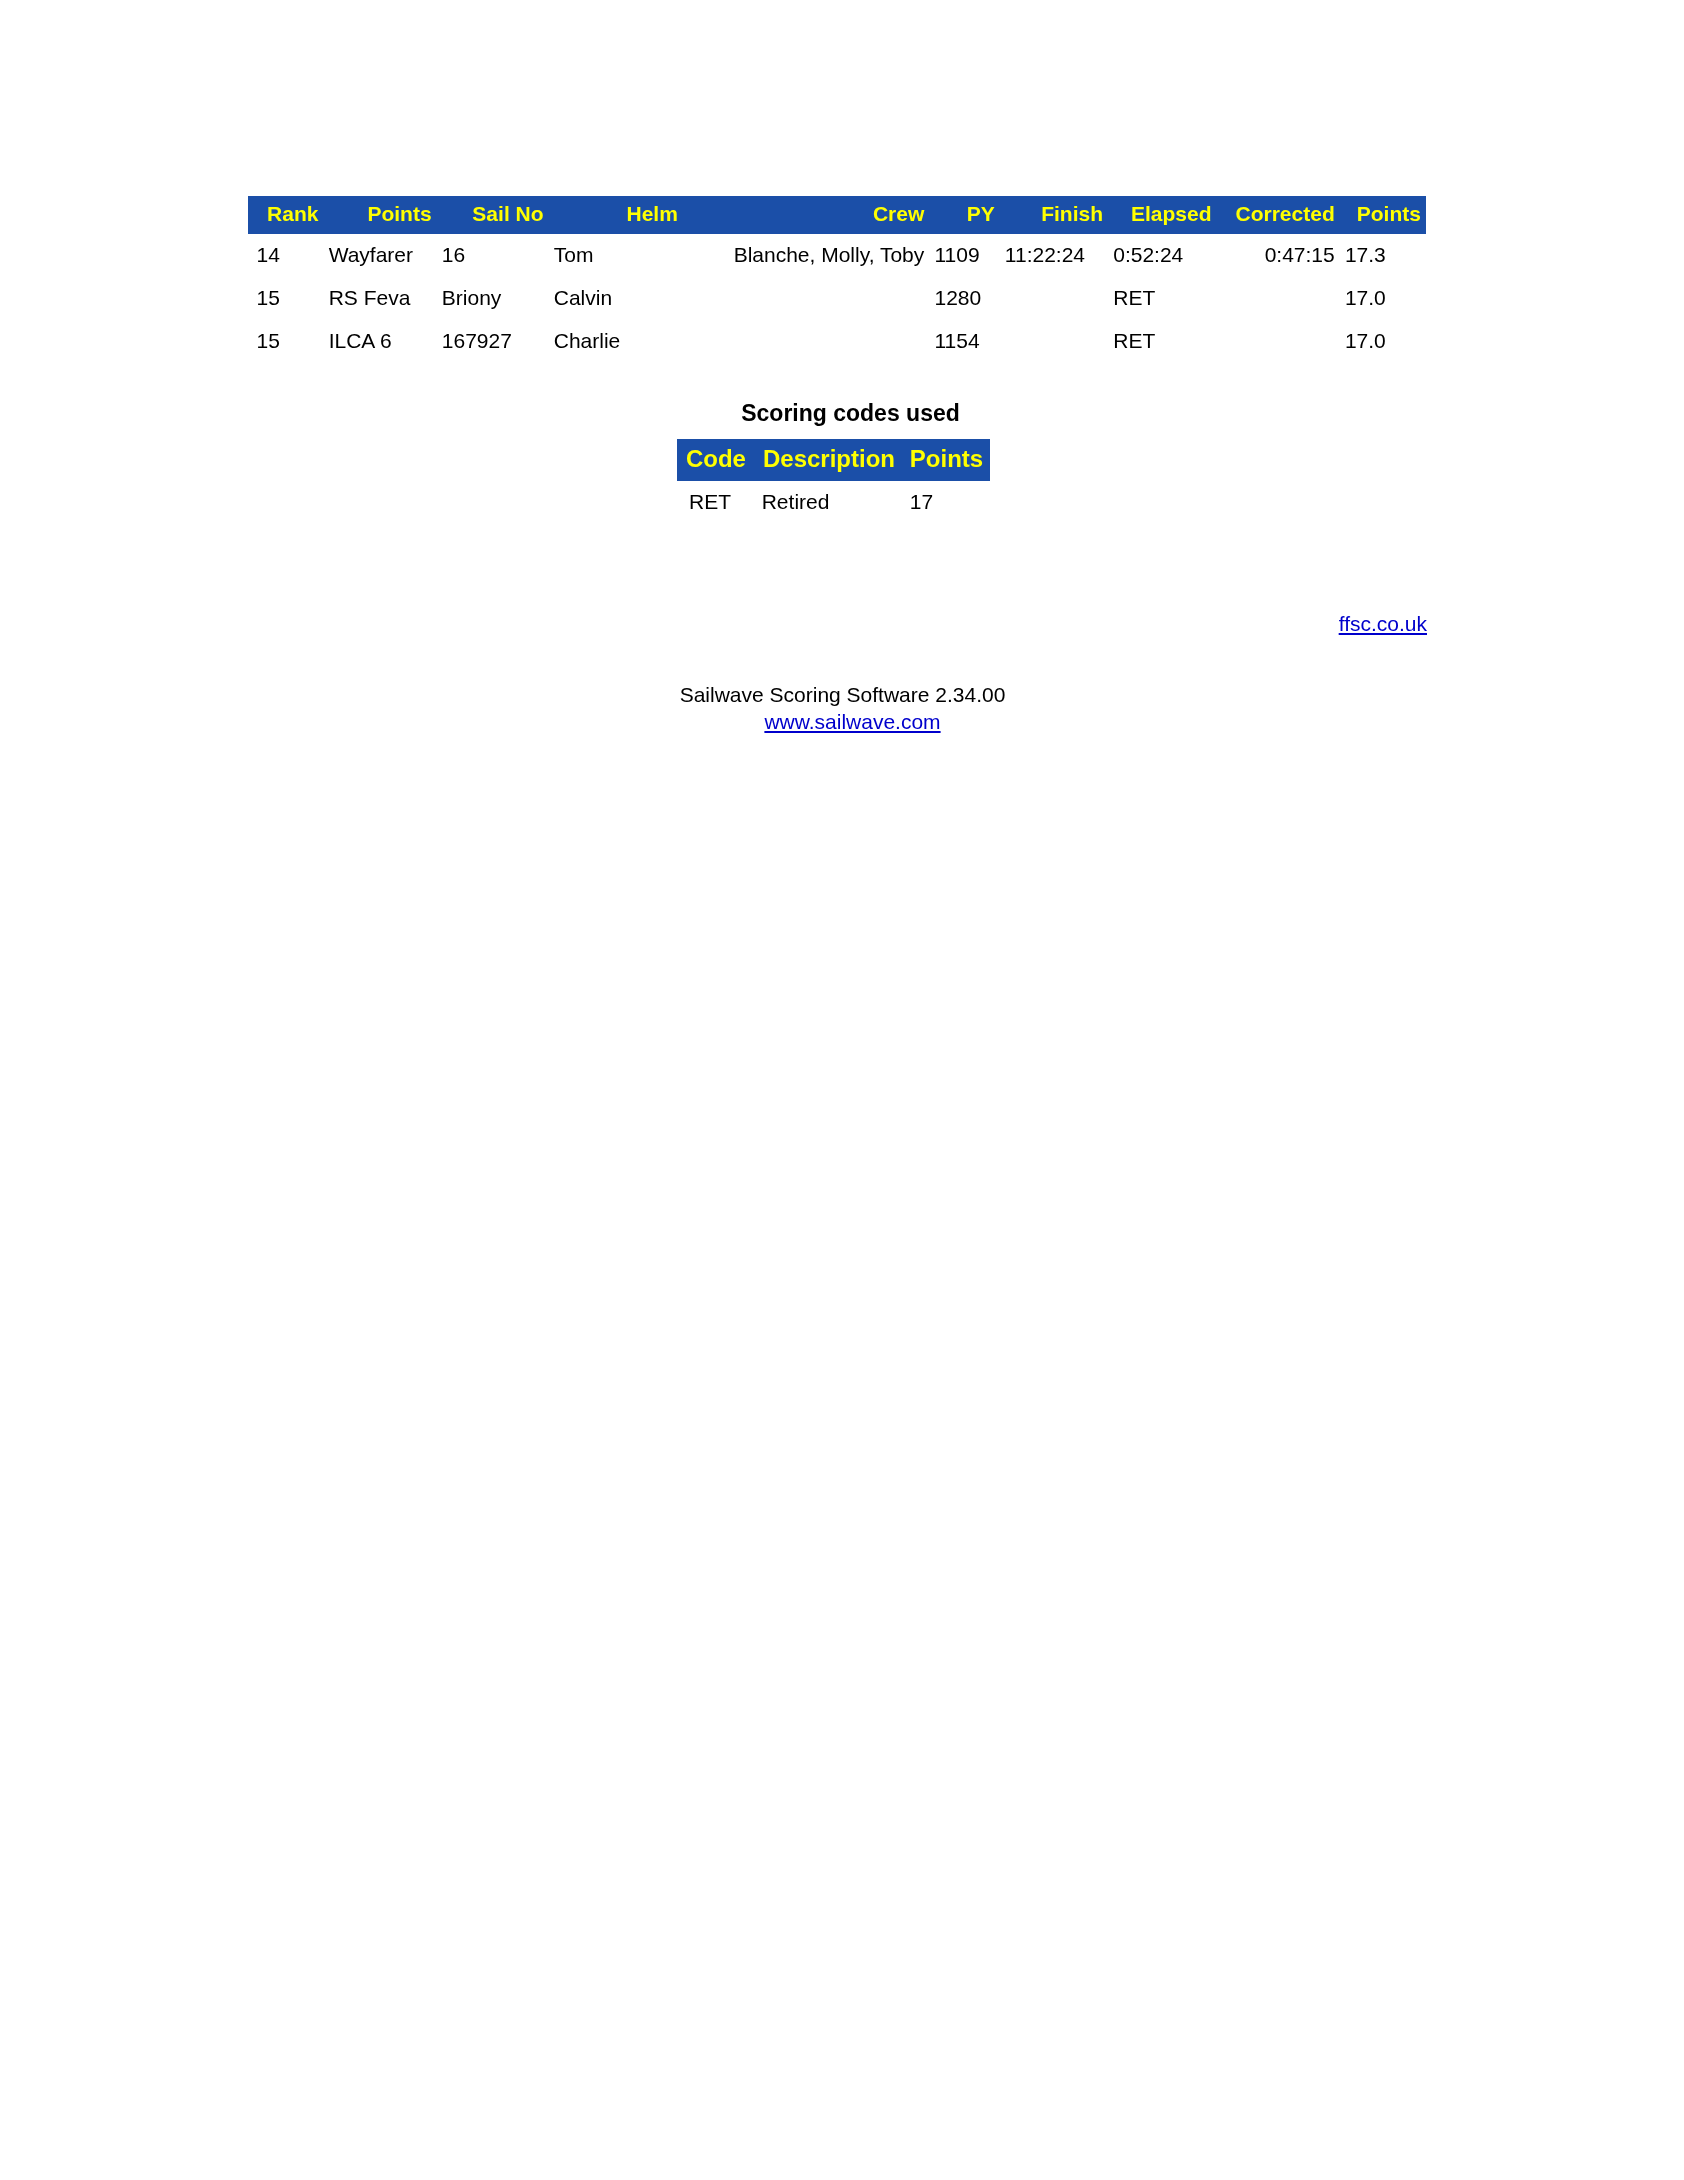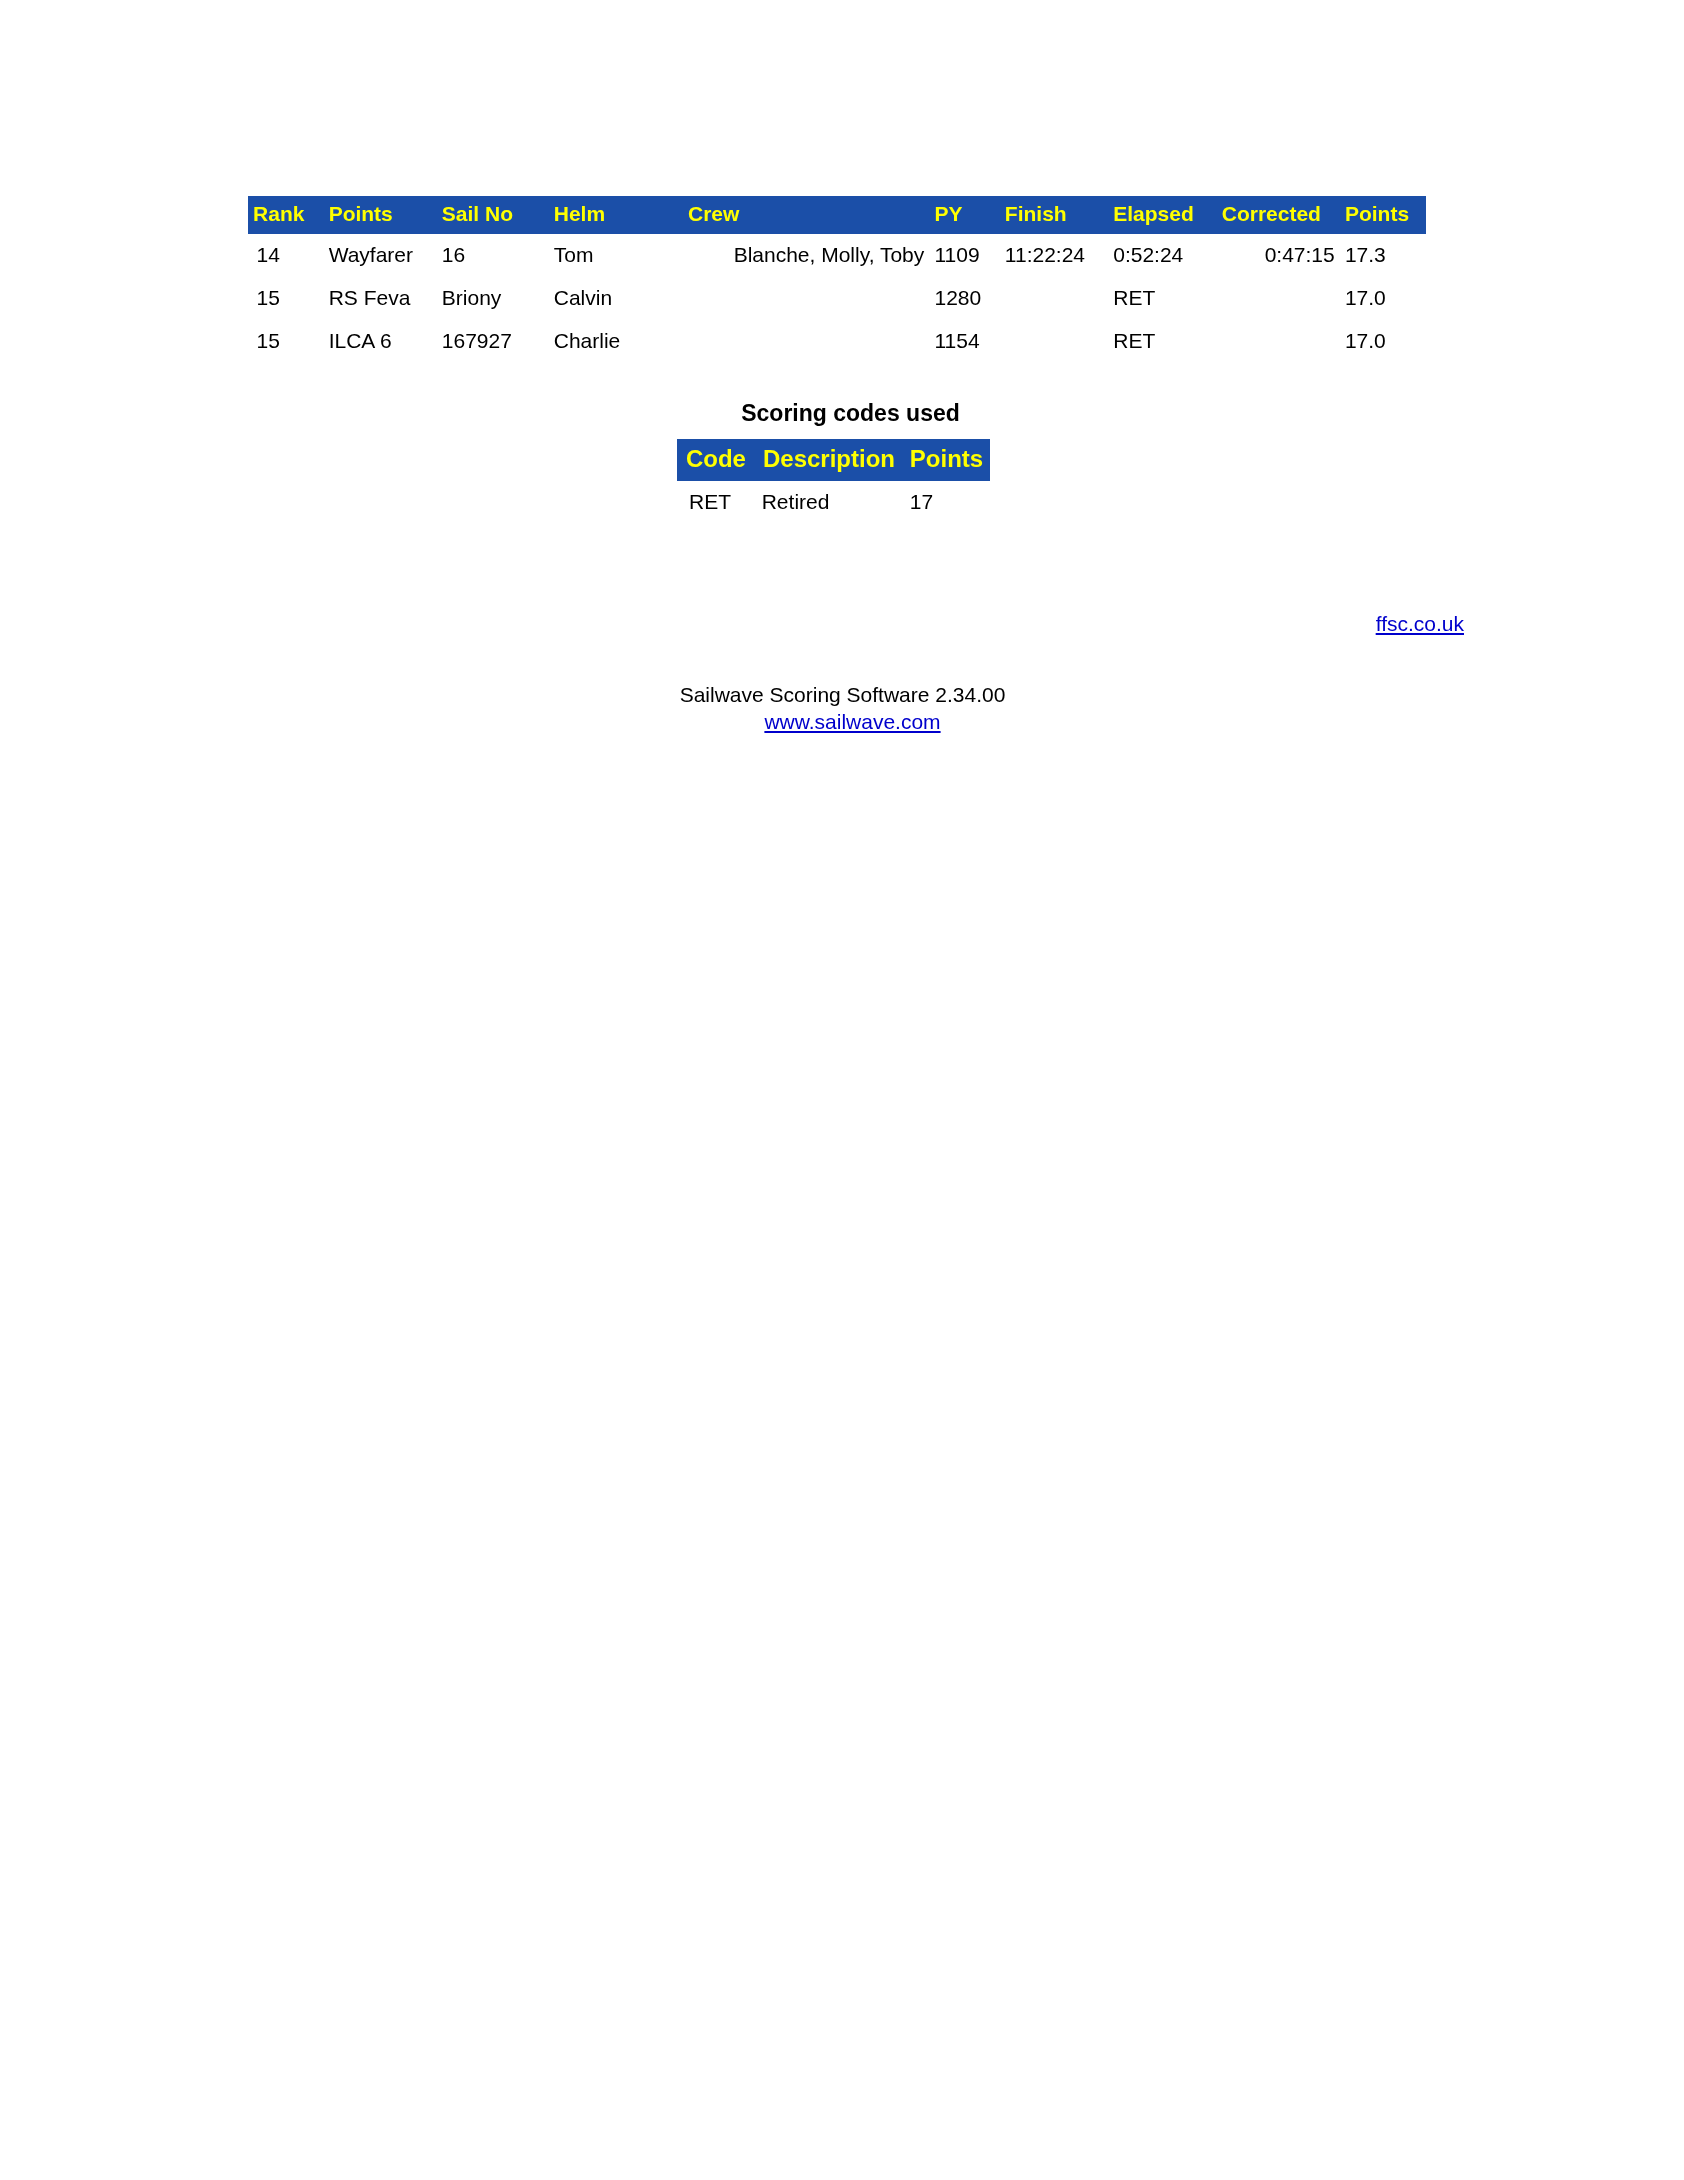--- a/index.html
+++ b/index.html
@@ -37,21 +37,21 @@
     width: 1178px;
     font-size: 21px;
   }
 
   table.results thead th {
     background: #1b4fa8;
     color: #ffff00;
     font-weight: bold;
     font-size: 21px;
     padding: 6px 5.1px 7.7px 5.1px;
-    text-align: left;
+    text-align: right;
     white-space: nowrap;
   }
 
   table.results tbody td {
     font-size: 21px;
     color: #000000;
     padding: 9.4px 5.1px 9.4px 5.1px;
     background: #ffffff;
     white-space: nowrap;
     vertical-align: top;
@@ -129,21 +129,20 @@
   thead .k-pts  { text-align: center; }
 
   
   .club-link {
     position: absolute;
     left: 0;
     top: 612px;
     width: 1427px;
     text-align: right;
     font-size: 21px;
-    padding-left: 37px;
   }
   .club-link a,
   .footer a {
     color: #0000cc;
     text-decoration: underline;
   }
 
   
   .footer {
     position: absolute;

